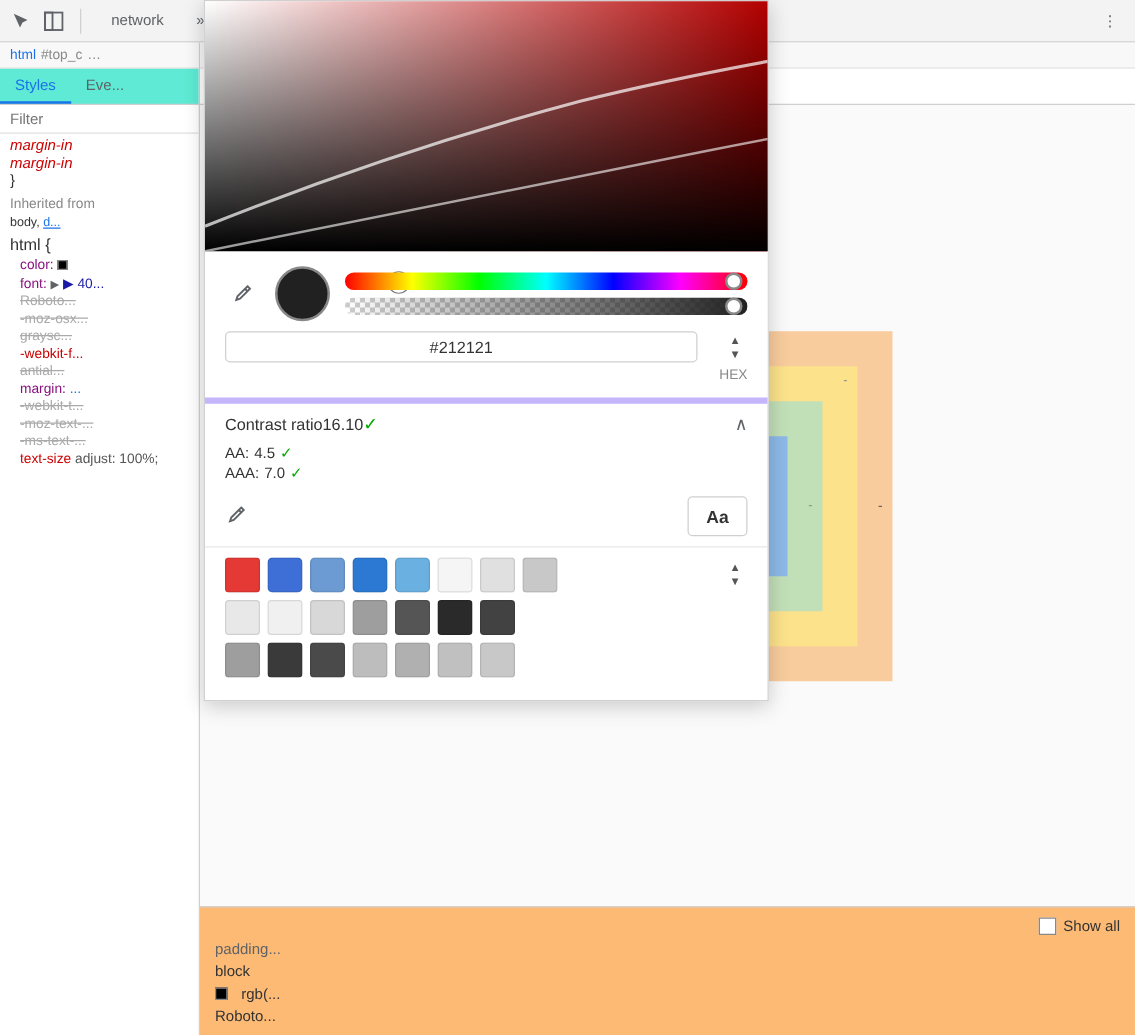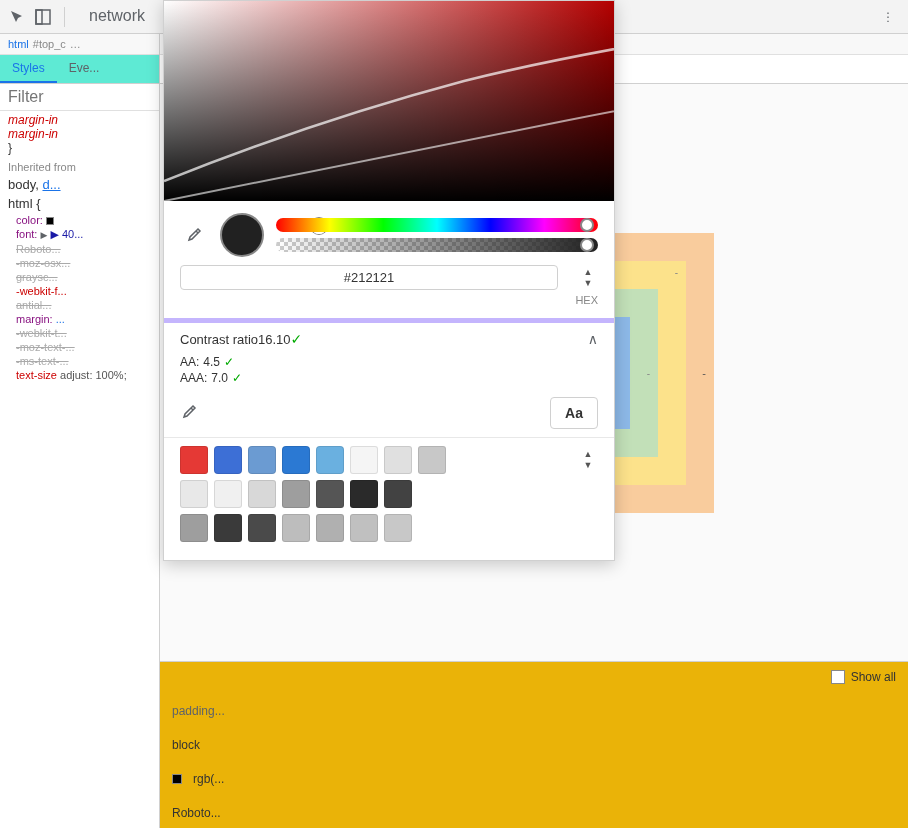--- a/index.html
+++ b/index.html
@@ -27,21 +27,21 @@
     .toolbar-icon {
       width: 18px; height: 18px;
       display: flex; align-items: center; justify-content: center;
       cursor: pointer; color: #5f6368;
     }
     .toolbar-icon svg { width: 16px; height: 16px; fill: currentColor; }
     .toolbar-tabs {
       display: flex; align-items: center; gap: 2px; flex: 1;
     }
     .toolbar-tab {
-      padding: 4px 12px; font-size: 16px; color: #5f6368; cursor: pointer; border-bottom: 2px solid transparent;
+      padding: 4px 12px; font-size: 12px; color: #5f6368; cursor: pointer; border-bottom: 2px solid transparent;
     }
     .more-btn {
       width: 24px; height: 24px; display: flex; align-items: center; justify-content: center; cursor: pointer; color: #5f6368;
     }
 
     
     .main-layout {
       display: flex;
       flex: 1;
       overflow: hidden;
@@ -89,21 +89,21 @@
       color: #1a73e8;
       border-bottom: 2px solid #1a73e8;
     }
 
     
     .filter-bar {
       padding: 4px 8px;
       border-bottom: 1px solid #e0e0e0;
     }
     .filter-bar input {
-      width: 100%; border: none; outline: none; font-size: 16px; color: #737373; background: transparent;
+      width: 100%; border: none; outline: none; font-size: 12px; color: #737373; background: transparent;
     }
     .style-rule { padding: 2px 8px; }
     .style-prop { color: #c00; font-style: italic; }
     .style-brace { color: #333; }
     .inherited-from { color: #888; padding: 4px 8px 2px; font-size: 11px; }
     .rule-selector { color: #333; }
     .rule-selector .highlight { color: #1a73e8; font-style: normal; text-decoration: underline; }
     .prop-line { padding: 1px 8px 1px 16px; font-size: 11px; }
     .prop-name { color: #881280; }
     .prop-value { color: #1a1aa6; }
@@ -264,21 +264,21 @@
       flex: 1; display: flex; align-items: center; justify-content: center; padding: 16px;
     }
     .box-model {
       position: relative; width: 360px; height: 280px;
     }
 
     
     .right-bottom {
       border-top: 1px solid #d0d0d0;
       padding: 8px 12px;
-      display: flex; flex-direction: column; gap: 20px; background: #eab308;
+      display: flex; flex-direction: column; gap: 4px; background: #fdba74;
     }
     .show-all-row { display: flex; align-items: center; gap: 6px; justify-content: flex-end; font-size: 12px; color: #333; }
     .checkbox { width: 14px; height: 14px; border: 1px solid #888; background: #fff; }
     .computed-row { display: flex; align-items: center; gap: 8px; font-size: 12px; }
     .computed-key { color: #5f6368; flex: 1; }
     .computed-val { color: #333; }
     .color-dot { width: 10px; height: 10px; background: #000; display: inline-block; border: 1px solid #888; vertical-align: middle; margin-right: 3px; }
 
     .styles-scroll { overflow-y: auto; flex: 1; }
   </style>
@@ -326,21 +326,21 @@
         <input type="text" placeholder="Filter" style="">
       </div>
 
       <div class="styles-scroll">
         <div class="style-rule">
           <div class="style-prop">margin-in</div>
           <div class="style-prop">margin-in</div>
           <div class="style-brace">}</div>
         </div>
         <div class="inherited-from">Inherited from</div>
-        <div class="rule-selector" style="padding:2px 8px;font-size:13px;">
+        <div class="rule-selector" style="padding:2px 8px;font-size:10px;">
           <span>body,</span>
           <span class="highlight" style="color:#1a73e8;text-decoration:underline;cursor:pointer;">d...</span>
         </div>
         <div class="rule-selector" style="padding:2px 8px;font-size:13px;">html {</div>
         <div class="prop-line">
           <span class="prop-name">color:</span>
           <span class="color-swatch"></span>
         </div>
         <div class="prop-line">
           <span class="prop-name">font:</span>

